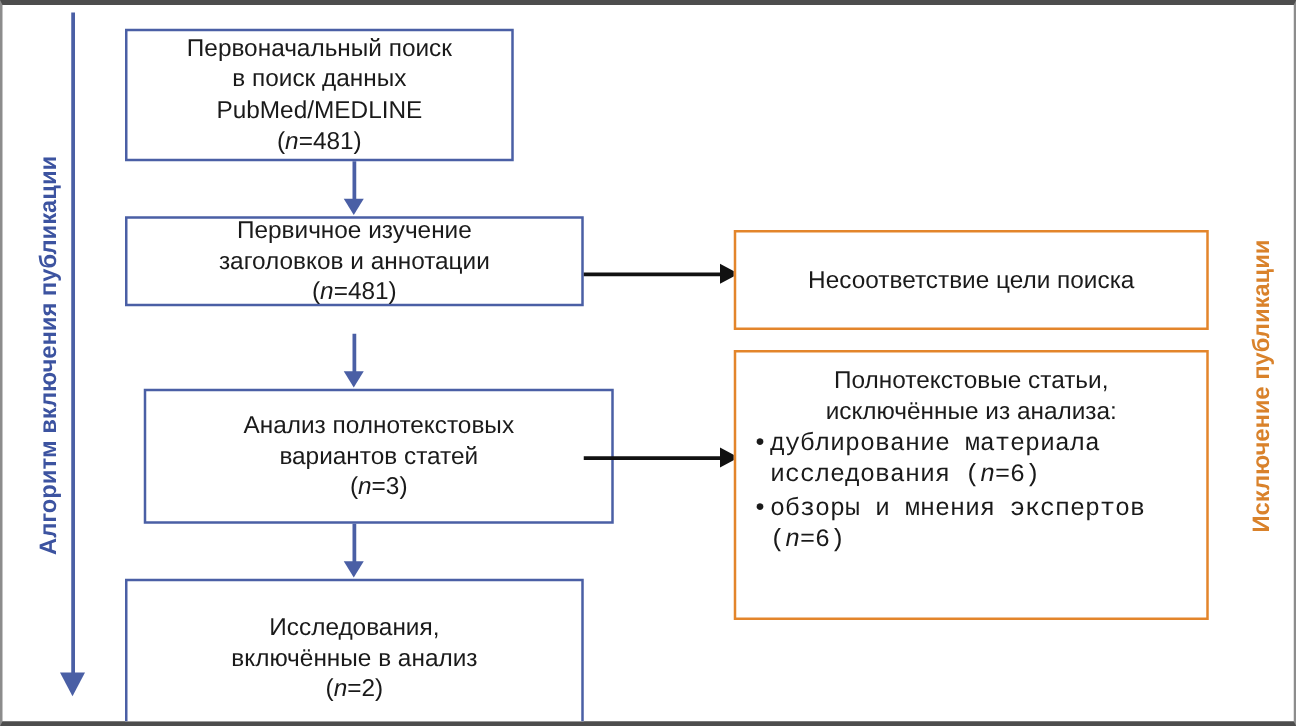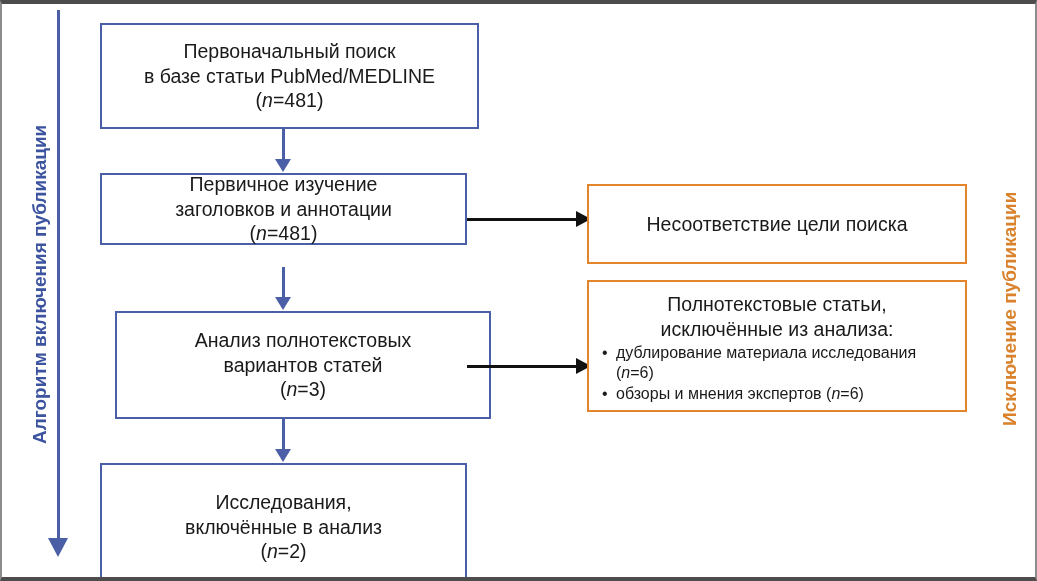--- a/index.html
+++ b/index.html
@@ -59,25 +59,26 @@
     font-size: 19.5px;
     line-height: 1.26;
   }
   .exbox ul {
     list-style: none;
     margin: 2px 0 0 0;
     padding: 0;
     text-align: left;
   }
   .exbox li {
-    font-size: 16px;
+    font-size: 20px;
     line-height: 1.26;
     padding-left: 15px;
     position: relative;
     margin-top: 1px;
+    font-family: Liberation Mono, monospace;
   }
   .exbox li::before {
     content: "\2022";
     position: absolute;
     left: 1px;
     top: 0;
   }
 
   
   .vline   { background: #4a5fa5; width: 3px; }
@@ -119,24 +120,24 @@
 <body>
 
 <div id="figure">
 
   <div class="abs rail-line" style="left:55px; top:6px; height:530px;"></div>
   <div class="abs rail-arrow" style="left:46px; top:534px;"></div>
   <div class="abs side-label blue" style="left:27px; top:440px;">Алгоритм включения публикации</div>
 
   <div class="abs side-label orange" style="left:997px; top:422px;">Исключение публикации</div>
 
-  <div class="abs flowbox include" style="left:98px; top:19px; width:379px; height:106px;">
+  <div class="abs flowbox include" style="left:98px; top:19px; width:311px; height:106px;">
     <div class="txt">
       <div>Первоначальный поиск</div>
-      <div>в базе статьи PubMed/MEDLINE</div>
+      <div>в поиск данных PubMed/MEDLINE</div>
       <div class="nv"><span>(</span><i>n</i><span>=</span><span>481</span><span>)</span></div>
     </div>
   </div>
 
   <div class="abs vline" style="left:280px; top:125px; height:33px;"></div>
   <div class="abs varrow" style="left:273px; top:155px;"></div>
 
   <div class="abs flowbox include" style="left:98px; top:169px; width:367px; height:72px;">
     <div class="txt">
       <div>Первичное изучение</div>
@@ -172,21 +173,21 @@
       <div class="nv"><span>(</span><i>n</i><span>=</span><span>2</span><span>)</span></div>
     </div>
   </div>
 
   <div class="abs flowbox exclude" style="left:585px; top:180px; width:380px; height:80px;">
     <div class="txt">
       <div>Несоответствие цели поиска</div>
     </div>
   </div>
 
-  <div class="abs flowbox exclude exbox" style="left:585px; top:276px; width:380px; height:132px;">
+  <div class="abs flowbox exclude exbox" style="left:585px; top:276px; width:380px; height:216px;">
     <div class="head">Полнотекстовые статьи,</div>
     <div class="head">исключённые из анализа:</div>
     <ul>
       <li><span>дублирование материала исследования </span><span class="nv"><span>(</span><i>n</i><span>=</span><span>6</span><span>)</span></span></li>
       <li><span>обзоры и мнения экспертов </span><span class="nv"><span>(</span><i>n</i><span>=</span><span>6</span><span>)</span></span></li>
     </ul>
   </div>
 
 </div>
 

